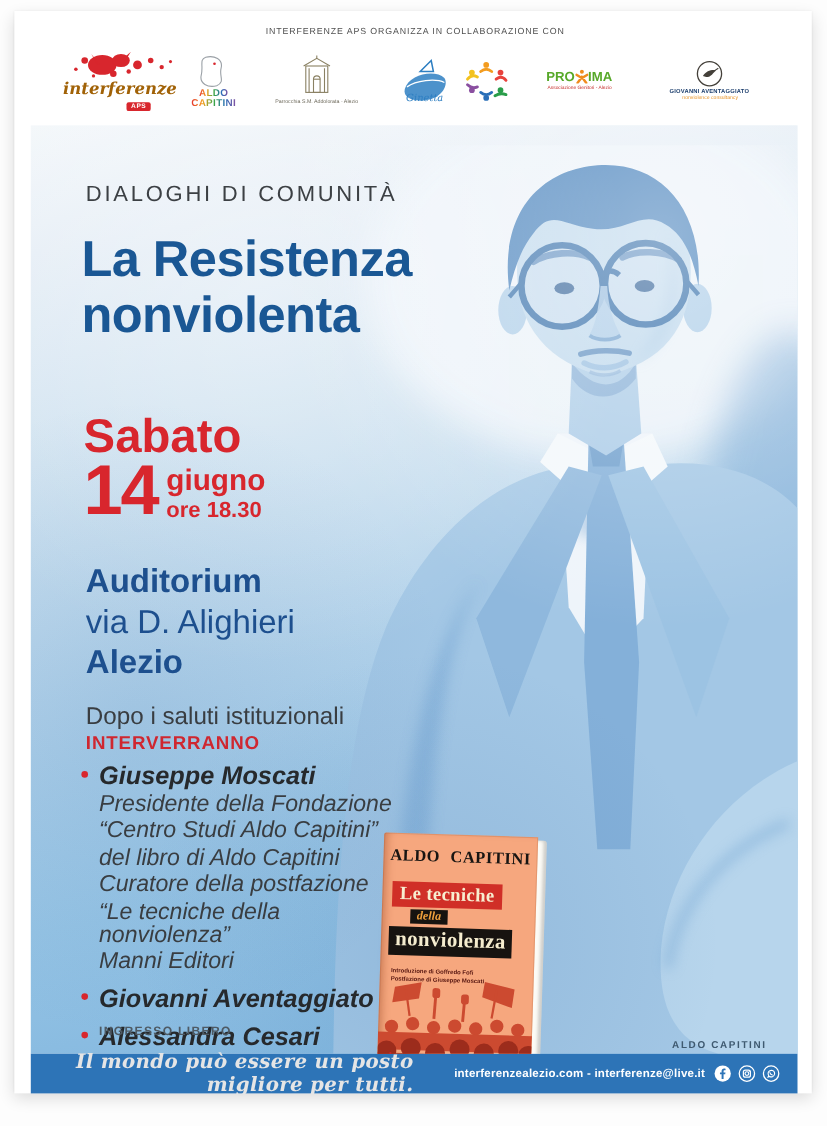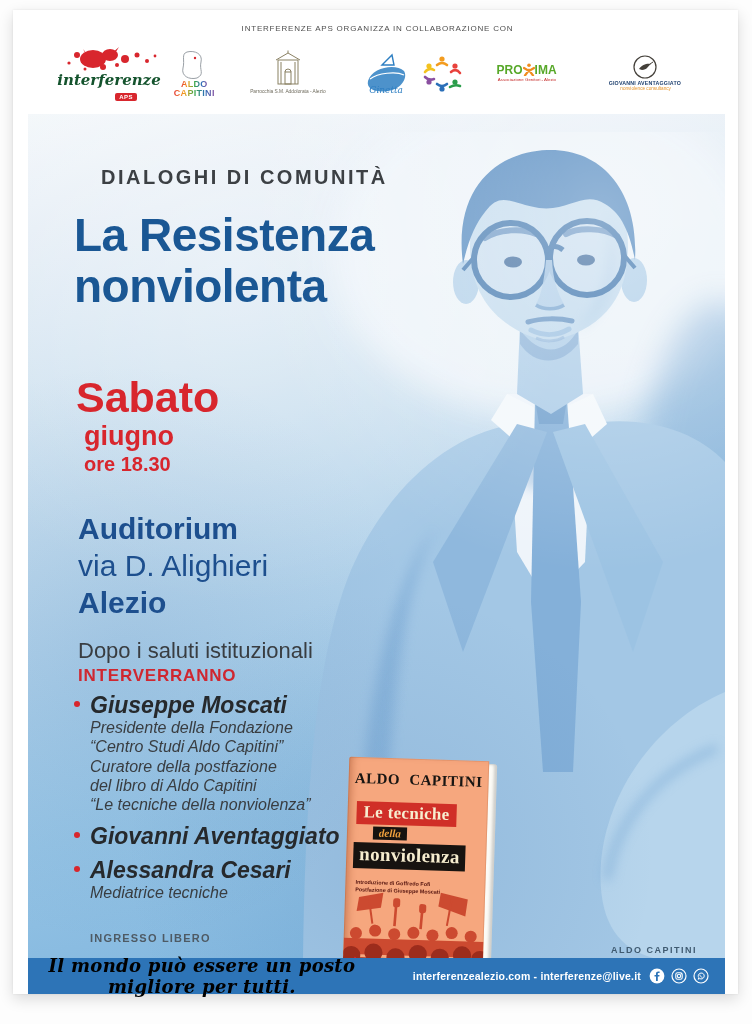--- a/index.html
+++ b/index.html
@@ -9,21 +9,21 @@
   .card { position:absolute; left:13px; top:10px; width:725px; height:984px; background:#ffffff;
           box-shadow:0 5px 14px rgba(0,0,0,.14), 0 0 2px rgba(0,0,0,.08); }
 
   
   .brandbar { position:absolute; top:14px; left:16px; right:12px; height:92px; }
   .collab-line { text-align:center; font-size:8px; letter-spacing:.8px; color:#4f4f4f; font-weight:500; }
   .logos { display:flex; align-items:center; justify-content:space-between; margin-top:8px; height:66px; padding:0 26px; }
   .logo { display:flex; flex-direction:column; align-items:center; justify-content:center; text-align:center; }
   .logo .cap { font-size:8px; transform:scale(.6); transform-origin:center top; color:#6e6a5c; white-space:nowrap; line-height:1.15; margin-top:1px; }
   .interf-wrap { position:relative; width:108px; height:58px; }
-  .interf-script { position:absolute; left:0; right:0; top:26px; font-family:"DejaVu Serif", serif; font-style:italic; font-weight:700; font-size:15px; color:#14532d; }
+  .interf-script { position:absolute; left:0; right:0; top:26px; font-family:"DejaVu Serif", serif; font-style:italic; font-weight:700; font-size:15px; color:#a16207; }
   .aps-badge { position:absolute; right:26px; bottom:2px; background:#d8262d; color:#fff; font-size:6px; font-weight:700; padding:1px 4px; border-radius:2px; letter-spacing:.5px; }
   .rainbow-txt { font-weight:800; font-size:9px; line-height:1; background:linear-gradient(90deg,#e4342f,#f6a01f,#3aa647,#2a6fb8,#8a4fa0); -webkit-background-clip:text; background-clip:text; color:transparent; letter-spacing:.3px; }
   .ginetta-script { font-family:"DejaVu Serif", serif; font-style:italic; font-size:9px; color:#2e7fc2; margin-top:-12px; }
   .medit-label { font-size:9px; font-weight:700; color:#2a6fb8; margin-top:-2px; }
   .medit-label i { color:#d8262d; font-style:normal; }
   .proxima-row { display:flex; align-items:flex-end; font-weight:800; font-size:12px; color:#57a829; line-height:1; }
   .prox-cap { font-size:8px; transform:scale(.55); transform-origin:center top; color:#c52a28; white-space:nowrap; margin-top:1px; }
   .avent-name { font-size:8px; transform:scale(.66); transform-origin:center top; color:#1d3f6e; font-weight:800; white-space:nowrap; letter-spacing:.3px; }
   .avent-cap { font-size:8px; transform:scale(.58); transform-origin:center top; color:#e8952a; white-space:nowrap; margin-top:-3px; }
 
@@ -34,42 +34,42 @@
   .poster::before { content:""; position:absolute; inset:0; pointer-events:none; z-index:2;
     background-image:
       radial-gradient(circle at 14% 64%, rgba(47,106,166,.12), transparent 36%),
       radial-gradient(circle at 52% 88%, rgba(47,106,166,.14), transparent 32%),
       radial-gradient(circle at 82% 12%, rgba(255,255,255,.45), transparent 38%),
       radial-gradient(circle at 30% 18%, rgba(255,255,255,.35), transparent 40%);
   }
   .photo { position:absolute; top:18px; right:0; width:440px; height:826px; z-index:1; }
   .content { position:absolute; inset:0; z-index:3; }
 
-  .kicker { position:absolute; left:50px; top:52px; font-size:20px; letter-spacing:2.5px; color:#3c4044; font-weight:700;margin-left:23px; }
+  .kicker { position:absolute; left:50px; top:52px; font-size:20px; letter-spacing:2.5px; color:#3c4044; font-weight:400; }
   .title { position:absolute; left:46px; top:96px; font-size:46px; line-height:1.1; font-weight:800; color:#1a5794; letter-spacing:-.5px; }
 
   .dateblock { position:absolute; left:48px; top:262px; color:#d8262d; }
   .d-day { font-size:43px; font-weight:800; line-height:1; }
   .d-row { display:flex; align-items:flex-start; margin-top:-2px; }
   .d-num { font-size:64px; font-weight:800; line-height:.88; letter-spacing:-2px; }
   .d-col { margin-left:8px; margin-top:6px; }
   .d-month { font-size:27px; font-weight:800; line-height:1; }
   .d-time { font-size:20px; font-weight:600; line-height:1.2; margin-top:2px; }
 
   .venue { position:absolute; left:50px; top:396px; color:#1d4f8e; font-size:30px; line-height:1.24; }
   .venue .b { font-weight:700; }
 
   .intro { position:absolute; left:50px; top:524px; font-size:22px; color:#393d41; }
   .interv { position:absolute; left:50px; top:552px; font-size:17px; font-weight:700; color:#cf2730; letter-spacing:.8px; }
 
   .speakers { position:absolute; left:46px; top:578px; width:300px;font-style:italic; }
   .spk { position:relative; padding-left:16px; margin-bottom:8px; }
   .dot { position:absolute; left:0; top:9px; width:6px; height:6px; border-radius:50%; background:#d8262d; }
   .spk-name { font-size:23px; font-weight:800; color:#26292c; line-height:1.15; }
-  .spk-line { font-size:16px; color:#393d41; line-height:1.02; padding:1.5px 0; }
+  .spk-line { font-size:21px; color:#393d41; line-height:1.02; padding:1.5px 0; }
 
   .free-entry { position:absolute; left:62px; top:818px; font-size:11px; letter-spacing:1.2px; color:#4e5a64; font-weight:600; }
   .photo-cap { position:absolute; right:28px; top:831px; font-size:9px; letter-spacing:1.5px; color:#3f5a70; font-weight:600; z-index:3; }
 
   
   .book { position:absolute; left:318px; top:645px; width:148px; height:212px; transform:rotate(1.8deg); z-index:5; }
   .book::after { content:""; position:absolute; left:8px; right:-4px; bottom:-7px; height:12px;
      background:radial-gradient(ellipse at center, rgba(15,45,85,.38), transparent 70%); filter:blur(3px); z-index:-1; }
   .pages { position:absolute; right:0; top:3px; bottom:5px; width:9px; background:#fcfbf6; border-radius:0 3px 3px 0;
      box-shadow:inset -3px 0 3px rgba(0,0,0,.18), inset 1px 0 0 #d8d2c6; }
@@ -85,21 +85,21 @@
      font-weight:700; font-size:19px; padding:1px 6px 3px; letter-spacing:.3px; }
   .bk-sub { position:absolute; top:122px; left:10px; font-size:8px; transform:scale(.68); transform-origin:left top;
      color:#571610; font-weight:700; line-height:1.35; white-space:nowrap; }
   .bk-crowd { position:absolute; bottom:0; left:0; width:100%; height:80px; }
   .bk-pub { position:absolute; bottom:5px; left:9px; font-family:"Liberation Serif", serif; font-size:7px; color:#2a2a2a; }
   .bk-pub i { color:#d8262d; font-style:normal; font-weight:700; }
 
   
   .footer { position:absolute; left:15px; top:948px; width:697px; height:36px; background:#2d74b7;
      display:flex; align-items:center; padding:0 16px 0 0; }
-  .slogan { flex:1; text-align:center; color:#000000; font-family:"DejaVu Serif", serif; font-style:italic;
+  .slogan { flex:1; text-align:right; color:#e5e5e5; font-family:"DejaVu Serif", serif; font-style:italic;
      font-weight:600; font-size:18px; letter-spacing:.3px; }
   .contact { color:#ffffff; font-size:10.5px; font-weight:600; letter-spacing:.2px; margin-right:8px;padding-left:37px; }
   .social { display:flex; gap:6px; align-items:center; }
   .social svg { display:block; }
 </style>
 </head>
 <body>
 
 <div class="page">
   <div class="card">
@@ -291,20 +291,21 @@
       <div class="content">
         <div class="kicker">DIALOGHI DI COMUNITÀ</div>
         <div class="title">
           <div>La Resistenza</div>
           <div>nonviolenta</div>
         </div>
 
         <div class="dateblock">
           <div class="d-day">Sabato</div>
           <div class="d-row">
+            <div class="d-num">14</div>
             <div class="d-col">
               <div class="d-month">giugno</div>
               <div class="d-time">ore 18.30</div>
             </div>
           </div>
         </div>
 
         <div class="venue">
           <div class="b">Auditorium</div>
           <div>via D. Alighieri</div>
@@ -313,23 +314,24 @@
 
         <div class="intro">Dopo i saluti istituzionali</div>
         <div class="interv">INTERVERRANNO</div>
 
         <div class="speakers">
           <div class="spk">
             <span class="dot"></span>
             <div class="spk-name">Giuseppe Moscati</div>
             <div class="spk-line">Presidente della Fondazione</div>
             <div class="spk-line">“Centro Studi Aldo Capitini”</div>
+            <div class="spk-line">del libro di Aldo Capitini</div>
             <div class="spk-line">Curatore della postfazione</div>
-            <div class="spk-line">del libro di Aldo Capitini</div>
             <div class="spk-line">“Le tecniche della nonviolenza”</div>
+            <div class="spk-line">Manni Editori</div>
           </div>
           <div class="spk">
             <span class="dot"></span>
             <div class="spk-name">Giovanni Aventaggiato</div>
           </div>
           <div class="spk">
             <span class="dot"></span>
             <div class="spk-name">Alessandra Cesari</div>
             <div class="spk-line">Mediatrice tecniche</div>
           </div>

